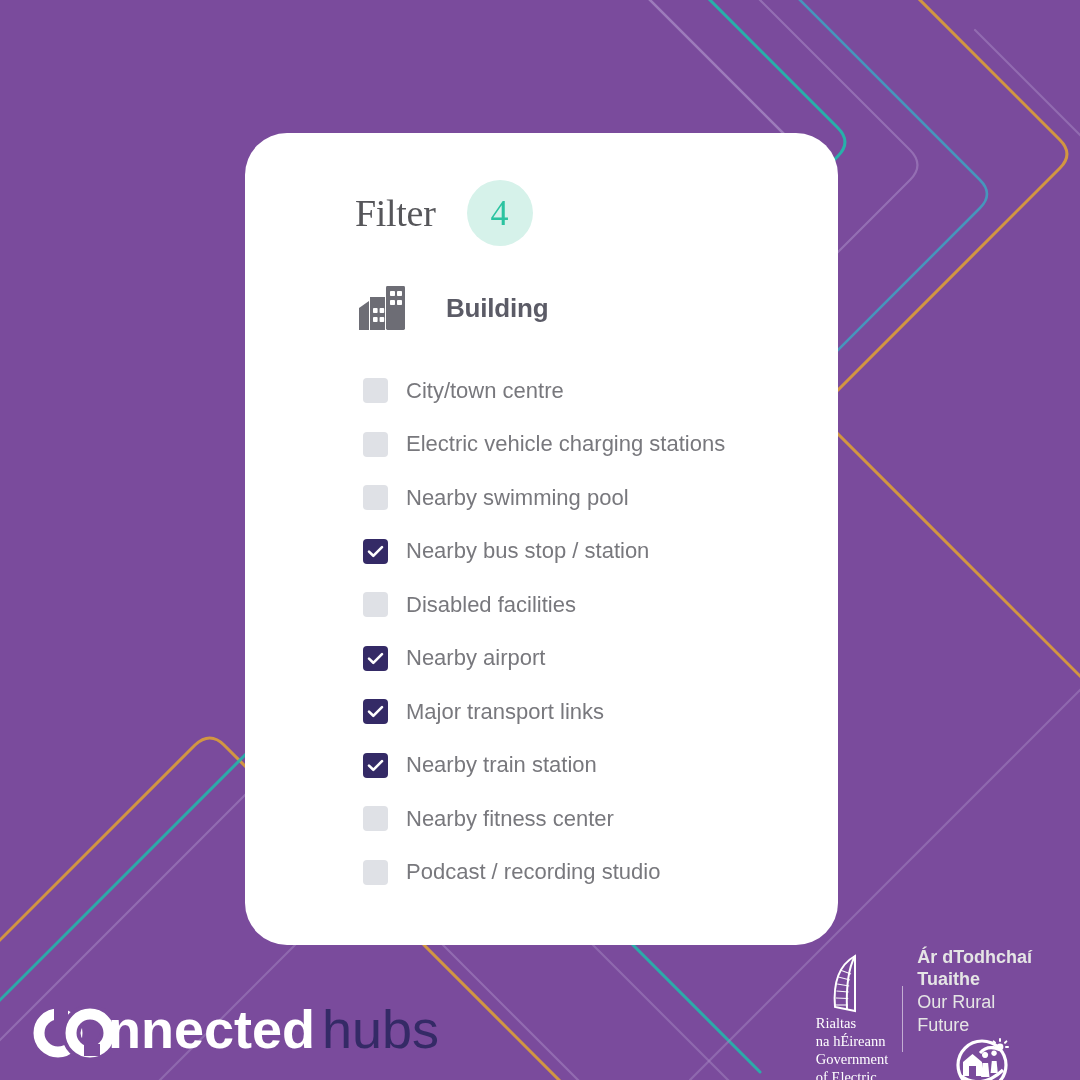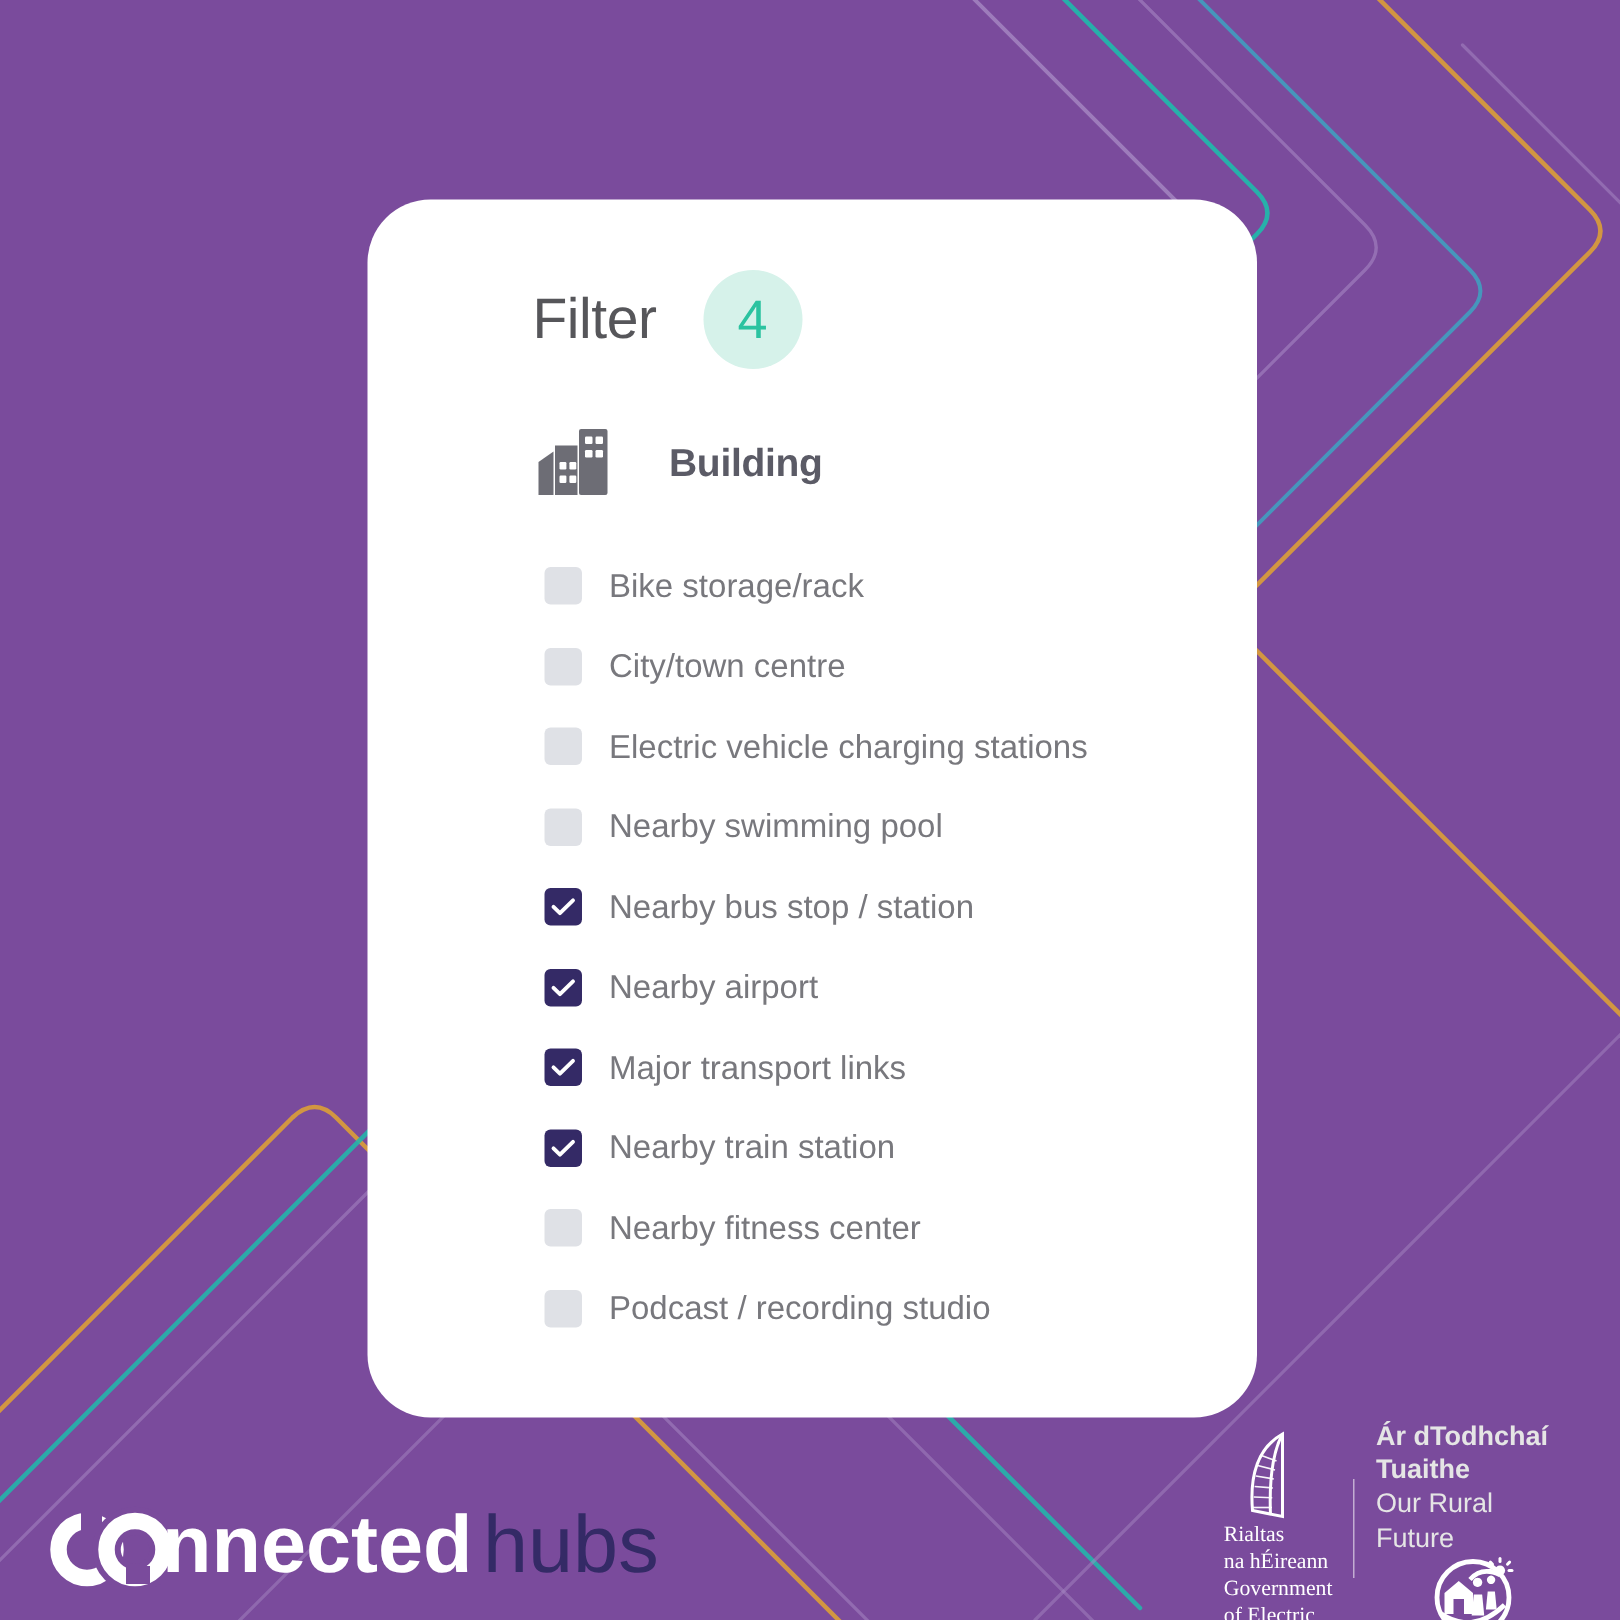--- a/index.html
+++ b/index.html
@@ -34,20 +34,21 @@
     height: 812px;
     background: #ffffff;
     border-radius: 42px;
     z-index: 5;
   }
 
   #card-head {
     display: flex;
     align-items: center;
     margin: 47px 0 0 110px;
+    font-family: Liberation Serif, serif;
   }
 
   #filter-title {
     font-size: 38px;
     font-weight: 400;
     color: #56565a;
     letter-spacing: -0.3px;
     line-height: 1;
   }
 
@@ -236,41 +237,41 @@
         <rect x="16" y="33" width="4.6" height="5" rx="0.8"></rect>
         <rect x="22.6" y="33" width="4.6" height="5" rx="0.8"></rect>
       </g>
     </svg>
     <h2 id="section-title">Building</h2>
   </div>
 
   <ul id="filter-options">
       <li class="option-row">
         <span class="option-box"></span>
-        <span class="option-label">Bike storage/rack</span>
-      </li>
-      <li class="option-row">
-        <span class="option-box"></span>
         <span class="option-label">City/town centre</span>
       </li>
       <li class="option-row">
         <span class="option-box"></span>
         <span class="option-label">Electric vehicle charging stations</span>
       </li>
       <li class="option-row">
         <span class="option-box"></span>
         <span class="option-label">Nearby swimming pool</span>
       </li>
       <li class="option-row is-checked">
         <span class="option-box">
           <svg class="tick" viewBox="0 0 25 25">
             <path d="M6 12.6 L10.3 16.8 L19 8.2" fill="none" stroke="#ffffff" stroke-width="2.6" stroke-linecap="round" stroke-linejoin="round"></path>
           </svg>
         </span>
         <span class="option-label">Nearby bus stop / station</span>
+      </li>
+      <li class="option-row">
+        <span class="option-box"></span>
+        <span class="option-label">Disabled facilities</span>
       </li>
       <li class="option-row is-checked">
         <span class="option-box">
           <svg class="tick" viewBox="0 0 25 25">
             <path d="M6 12.6 L10.3 16.8 L19 8.2" fill="none" stroke="#ffffff" stroke-width="2.6" stroke-linecap="round" stroke-linejoin="round"></path>
           </svg>
         </span>
         <span class="option-label">Nearby airport</span>
       </li>
       <li class="option-row is-checked">

